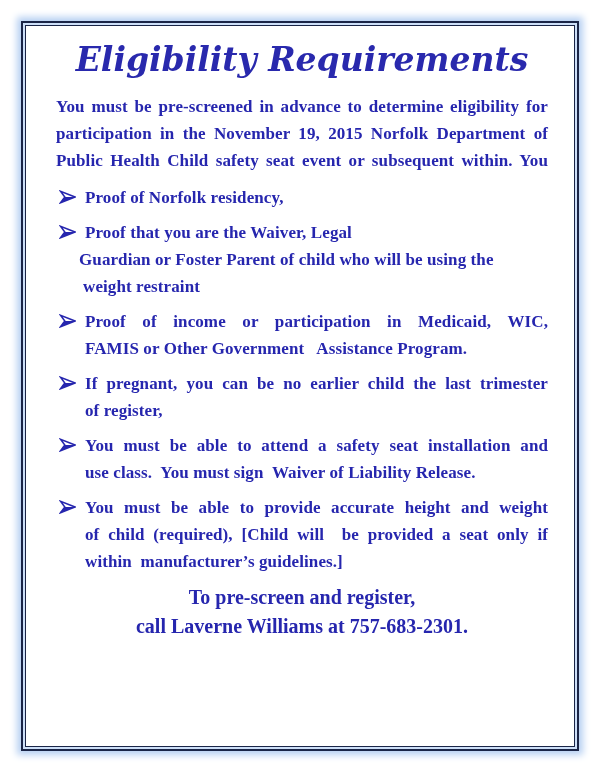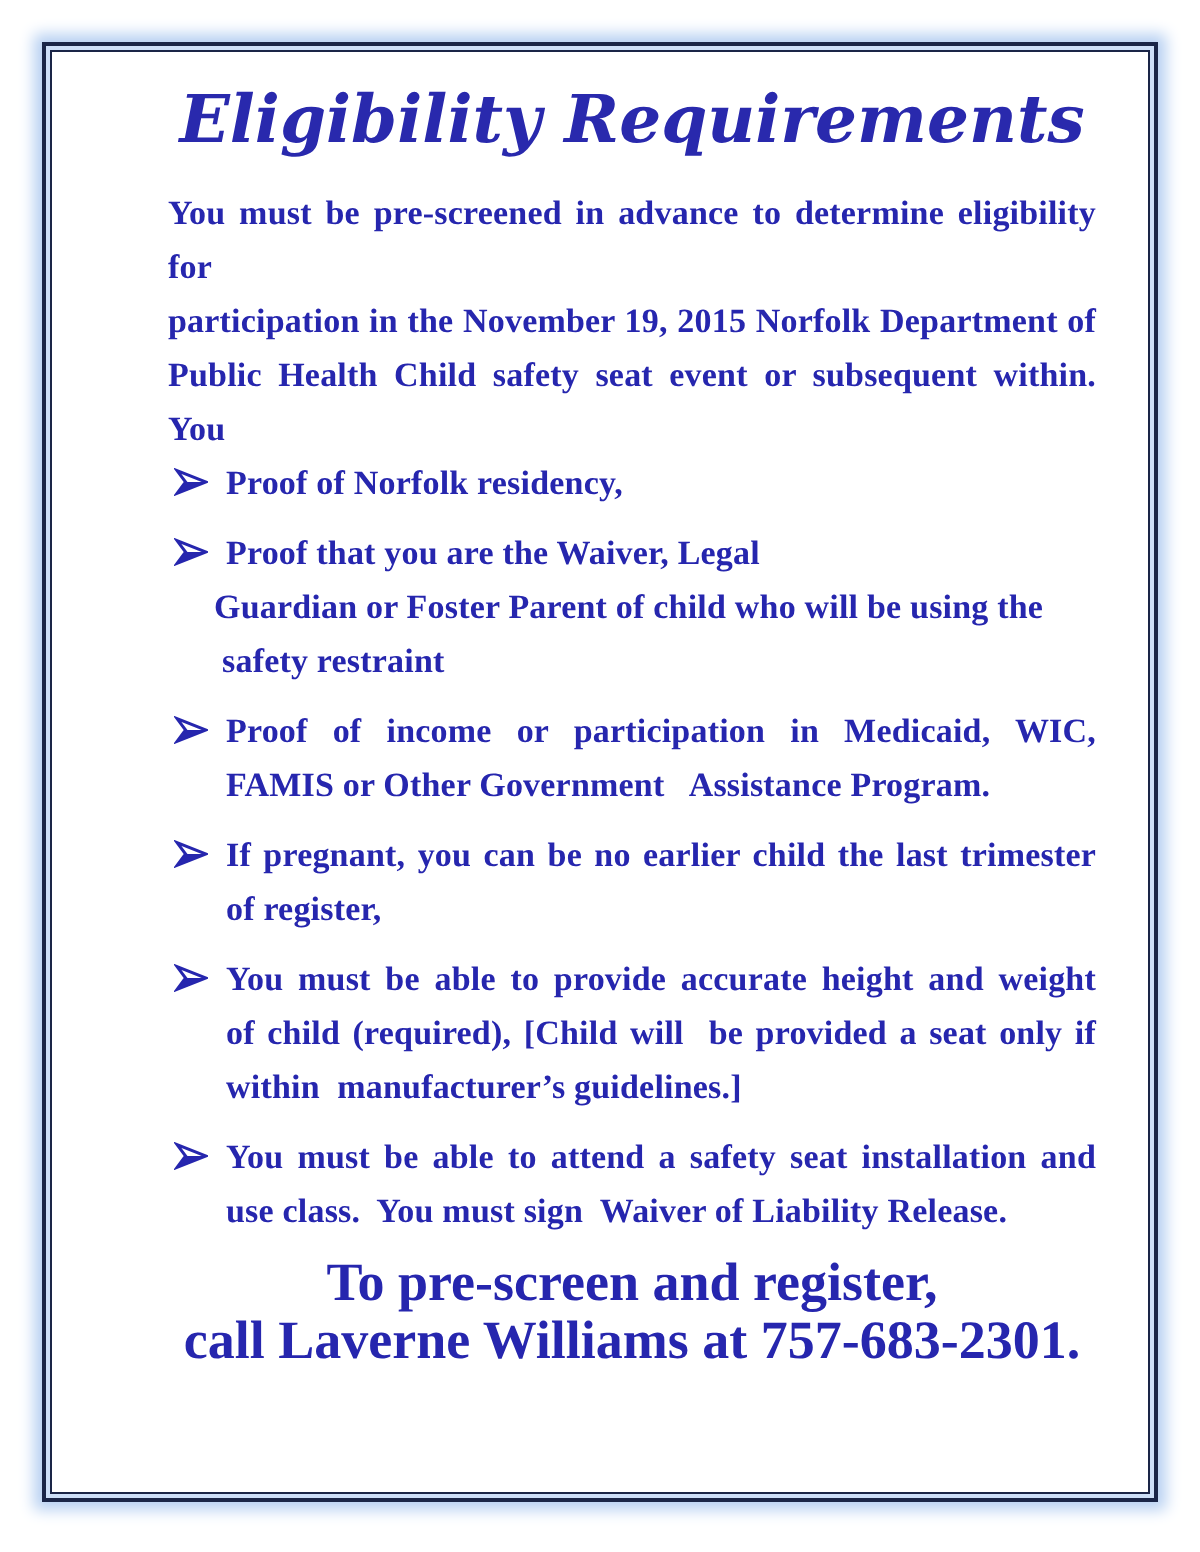--- a/index.html
+++ b/index.html
@@ -14,47 +14,46 @@
   html,body{width:600px;height:776px;background:var(--page_bg);overflow:hidden;}
   body{font-family:"Liberation Serif","DejaVu Serif",serif;font-weight:bold;color:var(--text_color);}
   .frame{
     position:absolute;left:21px;top:21px;width:558px;height:730px;
     background:#fff;
     border:2px solid var(--border_navy);
     box-shadow:
       0 0 7px 4px var(--glow_blue),
       inset 0 0 0 2px var(--inner_light),
       inset 0 0 0 3px var(--border_navy);
-    padding-left: 28px;
   }
   .content{padding:14px 29px 0 33px;}
   h1.title{
     font-family:"DejaVu Serif","Liberation Serif",serif;
     font-style:italic;font-weight:bold;
     font-size:33px;line-height:42px;
     text-align:center;color:var(--title_color);
     margin:2px 0 12px 0;
   }
   .ln{
     white-space:pre-wrap;
     font-size:17px;line-height:27px;min-height:27px;
     letter-spacing:.1px;
   }
   .j{text-align:justify;text-align-last:justify;}
-  .intro{}
+  .intro{margin-bottom:10px;}
   .list{margin:0;}
   .item{position:relative;padding-left:29px;margin-bottom:8px;}
   .bullet{
     position:absolute;left:3px;top:6px;width:17px;height:14px;
     color:var(--text_color);display:inline-block;
   }
   .out6{margin-left:-6px;}
   .out2{margin-left:-2px;}
   .footer{margin-top:6px;}
-  .fl{font-size:27px;line-height:29px;text-align:center;white-space:pre-wrap;}
+  .fl{font-size:20px;line-height:29px;text-align:center;white-space:pre-wrap;}
 </style>
 </head>
 <body>
 
 <div class="frame">
   <div class="content">
 
     <h1 class="title">Eligibility Requirements</h1>
 
     <div class="intro">
@@ -80,21 +79,21 @@
       <div class="item">
         <span class="bullet">
           <svg width="17" height="14" viewBox="0 0 17 14" aria-hidden="true">
             <path d="M1.5 12.7 L16 7 L1.5 1.3 L5.8 7 Z" fill="#ffffff" stroke="currentColor" stroke-width="1.5" stroke-linejoin="miter"></path>
             <path d="M1.5 12.7 L16 7 L5.8 7 Z" fill="currentColor"></path>
           </svg>
         </span>
         <div class="txt">
           <div class="ln">Proof that you are the Waiver, Legal</div>
           <div class="ln out6">Guardian or Foster Parent of child who will be using the</div>
-          <div class="ln out2">safety restraint</div>
+          <div class="ln out2">weight restraint</div>
         </div>
       </div>
 
       <div class="item">
         <span class="bullet">
           <svg width="17" height="14" viewBox="0 0 17 14" aria-hidden="true">
             <path d="M1.5 12.7 L16 7 L1.5 1.3 L5.8 7 Z" fill="#ffffff" stroke="currentColor" stroke-width="1.5" stroke-linejoin="miter"></path>
             <path d="M1.5 12.7 L16 7 L5.8 7 Z" fill="currentColor"></path>
           </svg>
         </span>
@@ -119,36 +118,36 @@
 
 
       <div class="item">
         <span class="bullet">
           <svg width="17" height="14" viewBox="0 0 17 14" aria-hidden="true">
             <path d="M1.5 12.7 L16 7 L1.5 1.3 L5.8 7 Z" fill="#ffffff" stroke="currentColor" stroke-width="1.5" stroke-linejoin="miter"></path>
             <path d="M1.5 12.7 L16 7 L5.8 7 Z" fill="currentColor"></path>
           </svg>
         </span>
         <div class="txt">
-          <div class="ln j">You must be able to provide accurate height and weight</div>
-          <div class="ln j">of child (required), [Child will  be provided a seat only if</div>
-          <div class="ln">within  manufacturer’s guidelines.]</div>
+          <div class="ln j">You must be able to attend a safety seat installation and</div>
+          <div class="ln">use class.  You must sign  Waiver of Liability Release.</div>
         </div>
       </div>
 
       <div class="item">
         <span class="bullet">
           <svg width="17" height="14" viewBox="0 0 17 14" aria-hidden="true">
             <path d="M1.5 12.7 L16 7 L1.5 1.3 L5.8 7 Z" fill="#ffffff" stroke="currentColor" stroke-width="1.5" stroke-linejoin="miter"></path>
             <path d="M1.5 12.7 L16 7 L5.8 7 Z" fill="currentColor"></path>
           </svg>
         </span>
         <div class="txt">
-          <div class="ln j">You must be able to attend a safety seat installation and</div>
-          <div class="ln">use class.  You must sign  Waiver of Liability Release.</div>
+          <div class="ln j">You must be able to provide accurate height and weight</div>
+          <div class="ln j">of child (required), [Child will  be provided a seat only if</div>
+          <div class="ln">within  manufacturer’s guidelines.]</div>
         </div>
       </div>
 
     </div>
 
     <div class="footer">
       <div class="fl">To pre-screen and register,</div>
       <div class="fl">call Laverne Williams at 757-683-2301.</div>
     </div>
 

